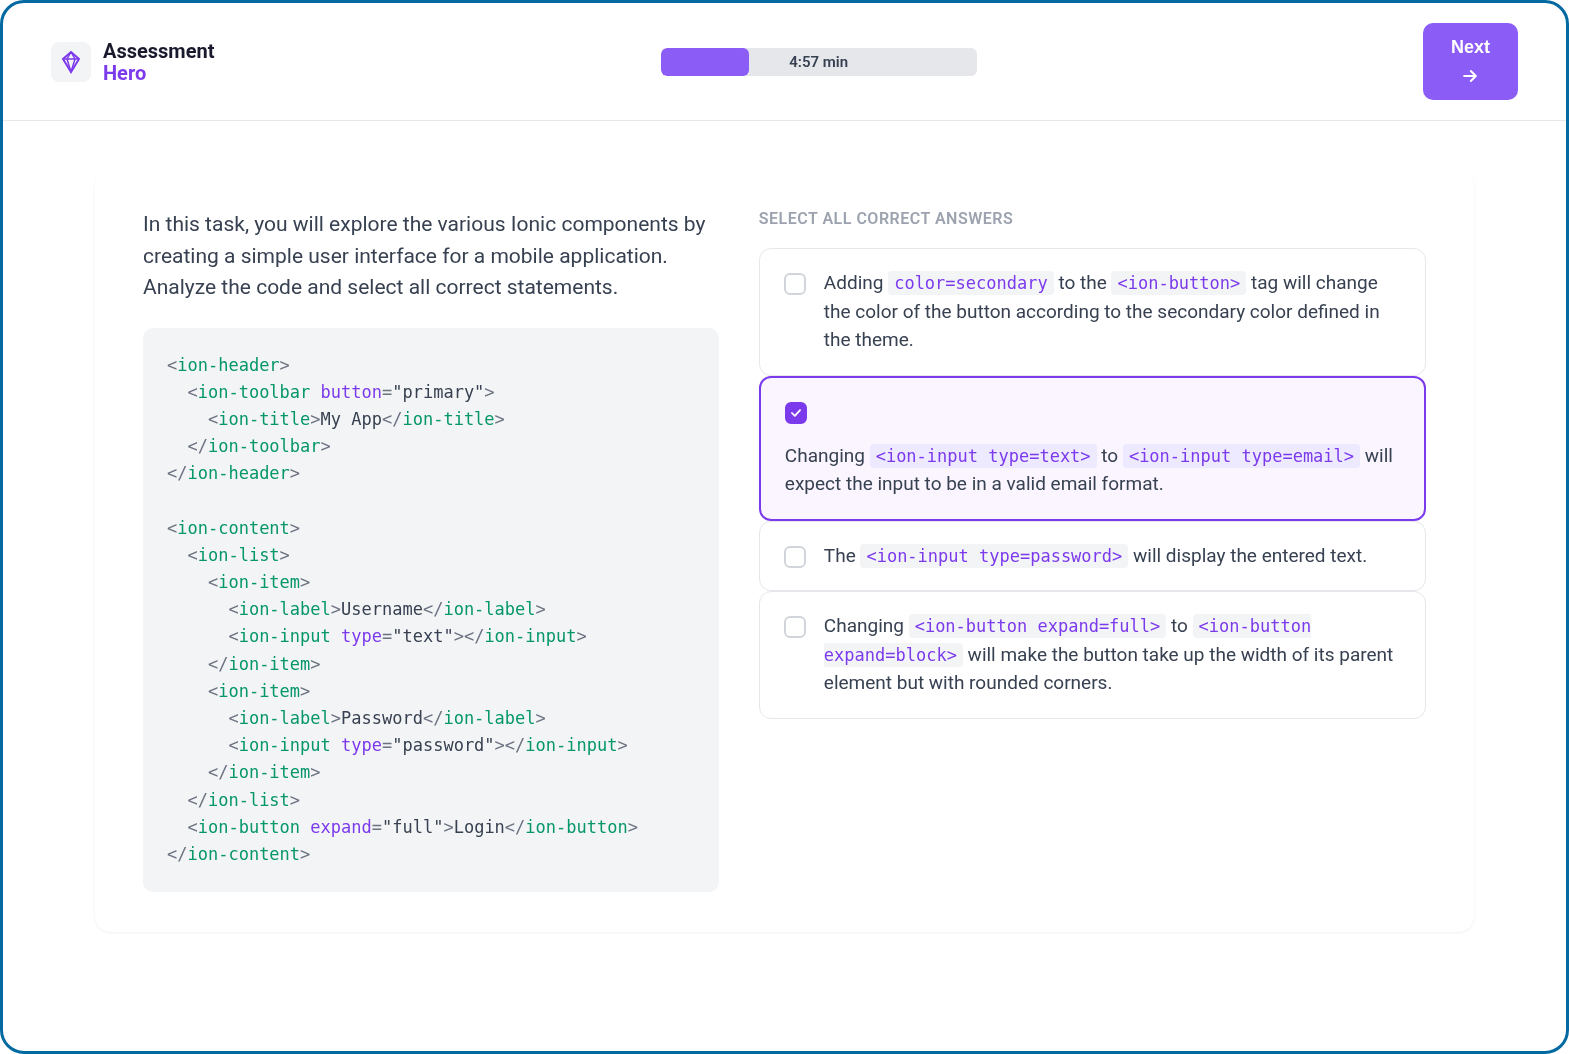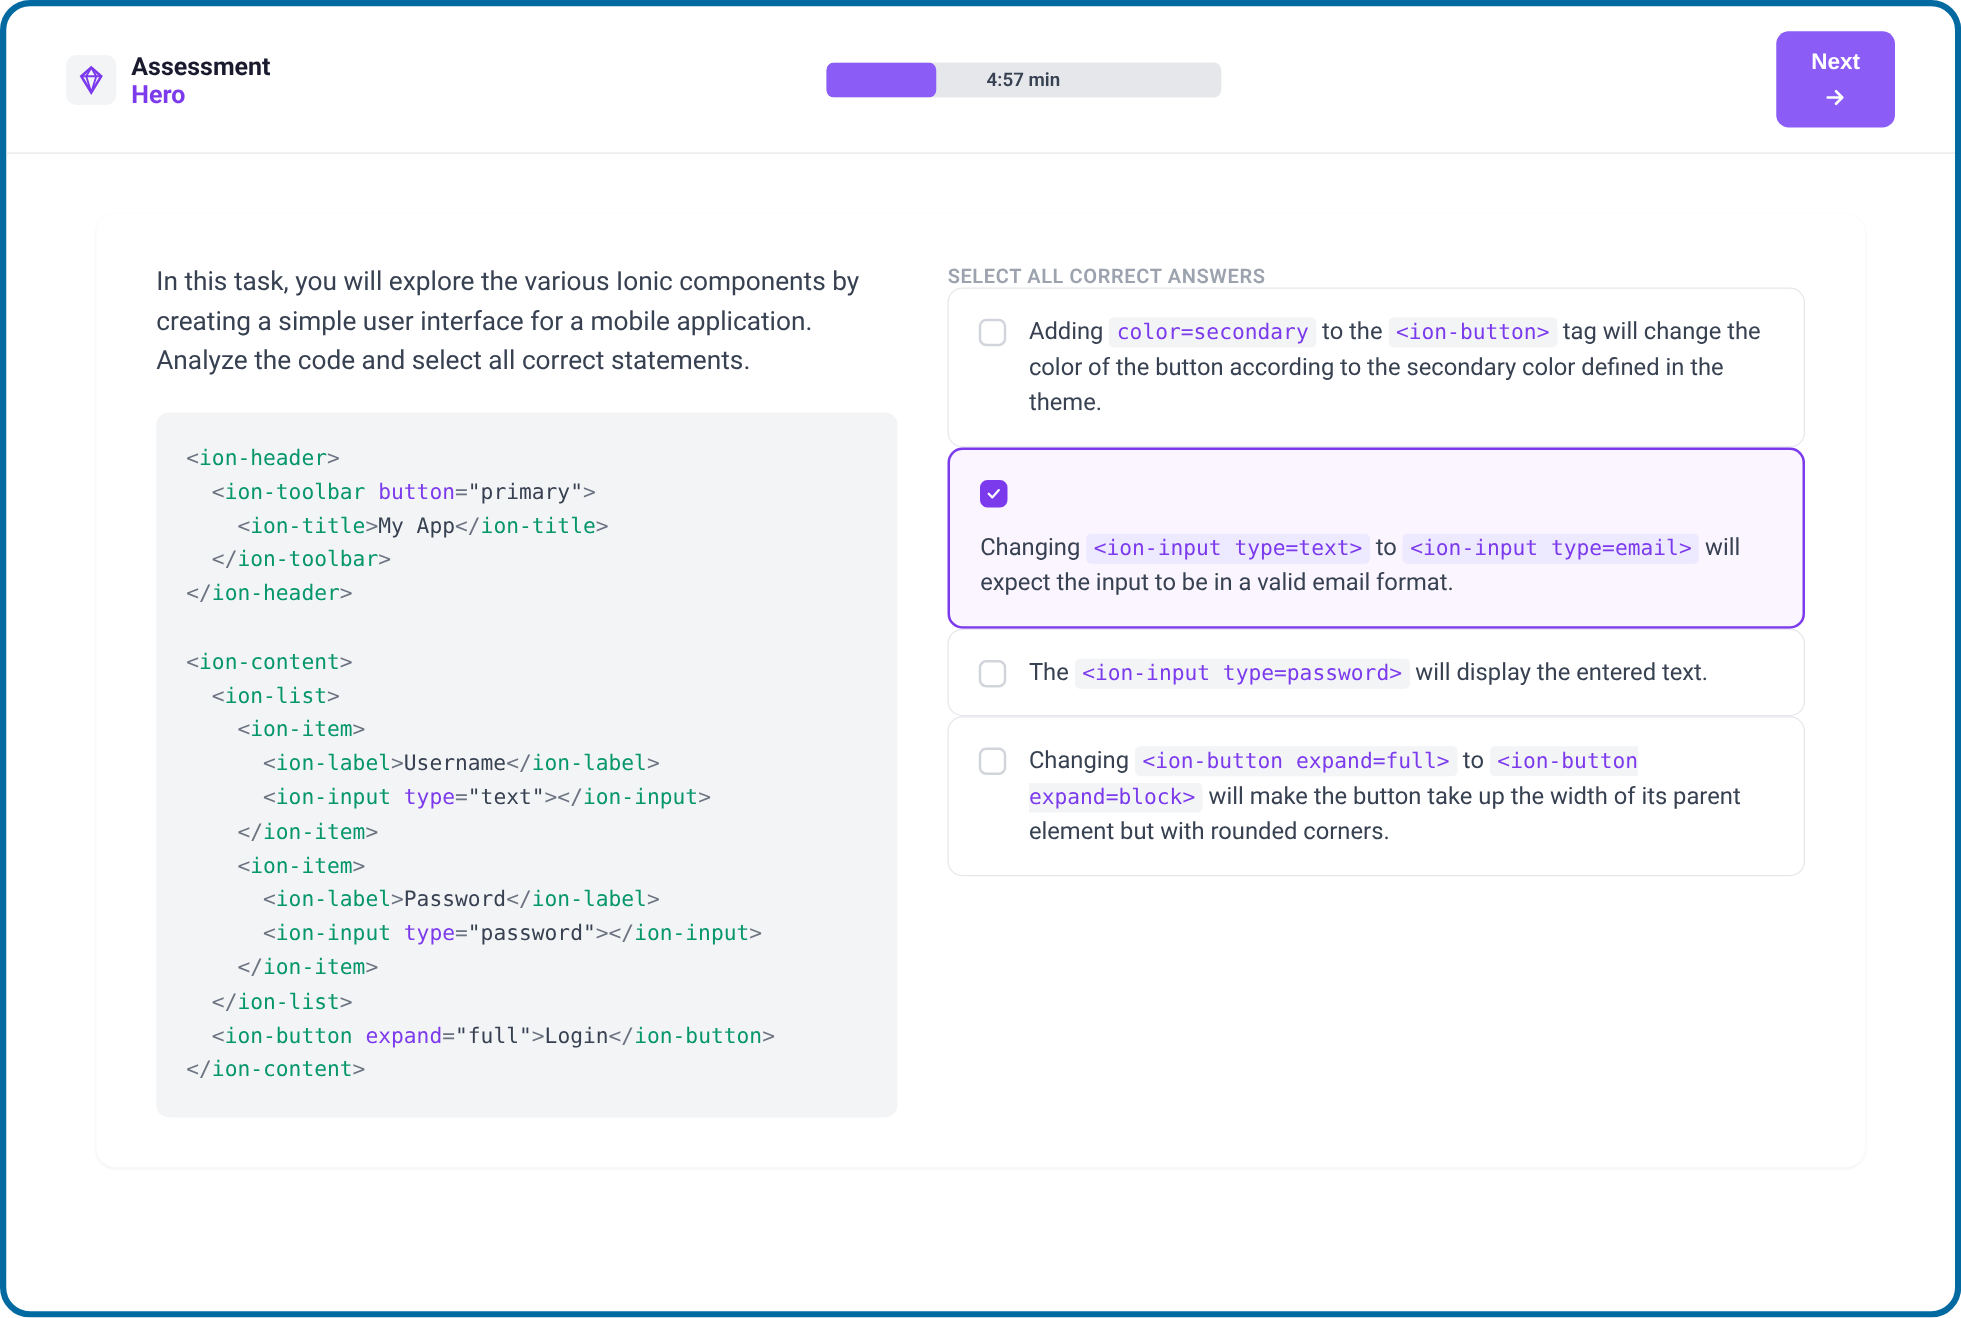--- a/index.html
+++ b/index.html
@@ -11,21 +11,21 @@
       font-family: -apple-system, BlinkMacSystemFont, 'Segoe UI', Roboto, sans-serif;
       background: #ffffff;
       color: #1a1a2e;
     }
     .app {
       width: 1569px;
       height: 1054px;
       background: #ffffff;
       border-radius: 24px;
       overflow: hidden;
-      border: 5px solid #0369a1;
+      border: 3px solid #0369a1;
     }
     .header {
       display: flex;
       align-items: center;
       justify-content: space-between;
       padding: 20px 48px;
       border-bottom: 1px solid #e5e7eb;
     }
     .logo-section {
       display: flex;
@@ -91,21 +91,21 @@
       color: #ffffff;
       font-size: 18px;
       font-weight: 600;
       padding: 14px 28px;
       border: none;
       border-radius: 10px;
       cursor: pointer;
       flex-direction: column;
     }
     .main {
-      padding: 48px 72px;
+      padding: 48px 92px;
       display: flex;
       gap: 48px;
     }
     .card {
       background: #ffffff;
       border-radius: 16px;
       box-shadow: 0 1px 3px rgba(0,0,0,0.06);
       display: flex;
       width: 100%;
       padding: 40px 48px;
@@ -135,20 +135,21 @@
     }
     .code-block .tag { color: #059669; }
     .code-block .attr { color: #7c3aed; }
     .code-block .str { color: #374151; }
     .code-block .punct { color: #6b7280; }
     .answers-label {
       font-size: 16px;
       font-weight: 600;
       letter-spacing: 0.5px;
       color: #9ca3af;
+      margin-bottom: 20px;
     }
     .answer-option {
       display: flex;
       align-items: flex-start;
       gap: 18px;
       padding: 20px 24px;
       border: 1px solid #e5e7eb;
       border-radius: 12px;
       cursor: pointer;
     }

